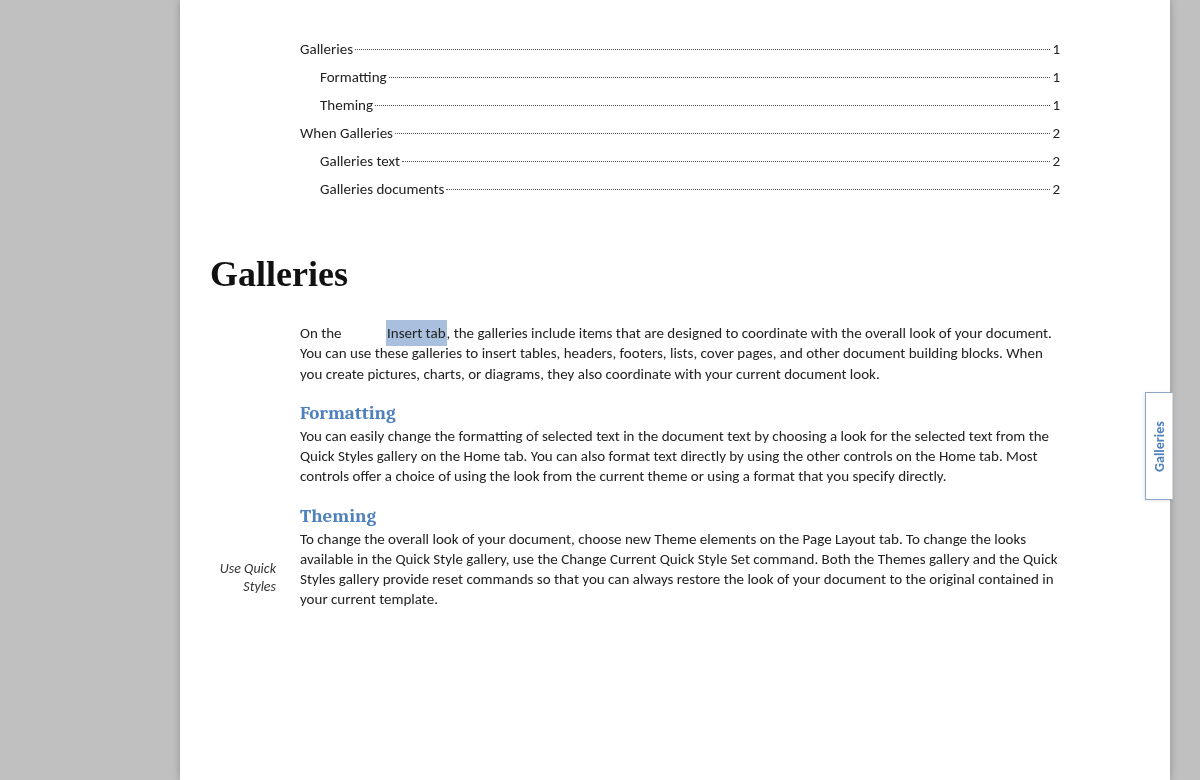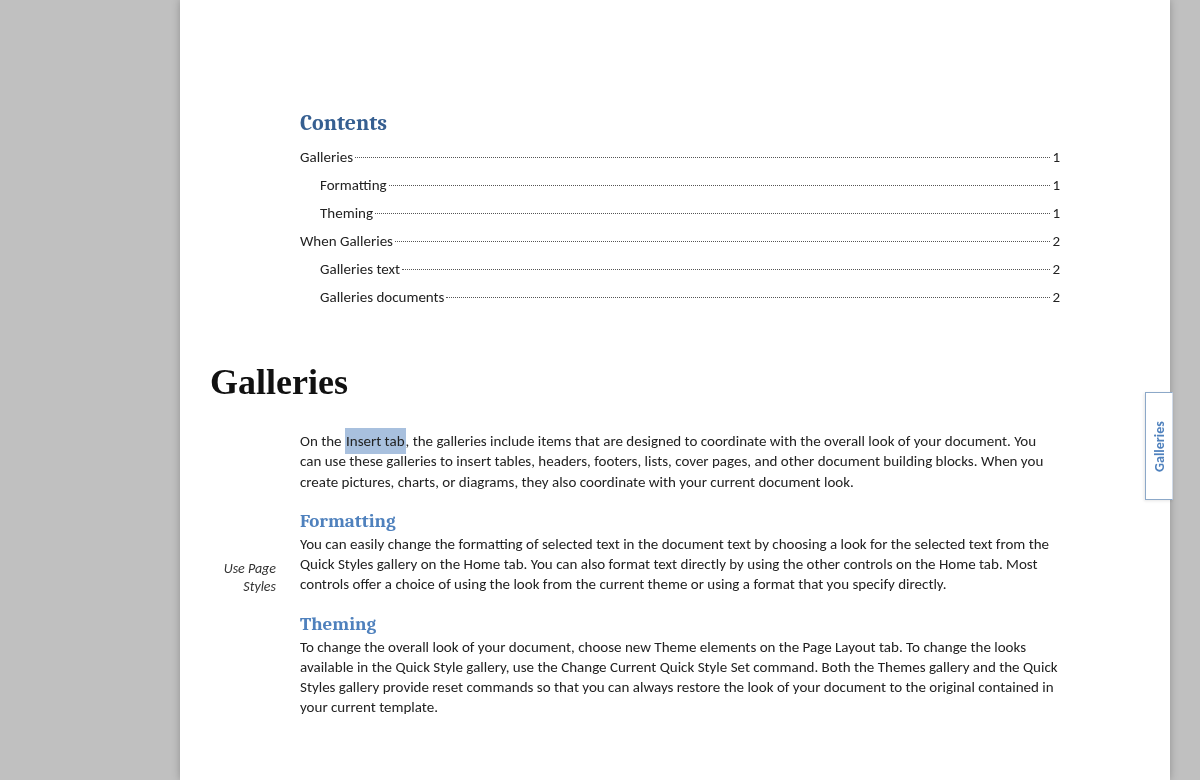--- a/index.html
+++ b/index.html
@@ -72,20 +72,21 @@
   .sub-heading {
     font-family: Cambria, Georgia, serif;
     font-size: 19px;
     font-weight: bold;
     color: #4f81bd;
     margin-bottom: 2px;
   }
   .highlight {
     background: #a8c0de;
     padding: 4px 1px;
+    margin-left: 41px;
   }
   .margin-note {
     position: absolute;
     left: 16px;
     top: 560px;
     width: 80px;
     font-family: Calibri, Arial, sans-serif;
     font-size: 14px;
     font-style: italic;
     text-align: right;
@@ -113,25 +114,24 @@
     font-weight: bold;
     color: #4f81bd;
     white-space: nowrap;
   }
 </style>
 </head>
 <body>
 
 <div class="page">
 
-  <div class="margin-note">Use Page Styles</div>
+  <div class="margin-note">Use Quick Styles</div>
 
   <div class="content-area">
 
-    <div class="contents-title">Contents</div>
 
     <div class="toc-entry level-1">
       <span class="toc-label">Galleries</span>
       <span class="toc-dots"></span>
       <span class="toc-page">1</span>
     </div>
     <div class="toc-entry level-2">
       <span class="toc-label">Formatting</span>
       <span class="toc-dots"></span>
       <span class="toc-page">1</span>

